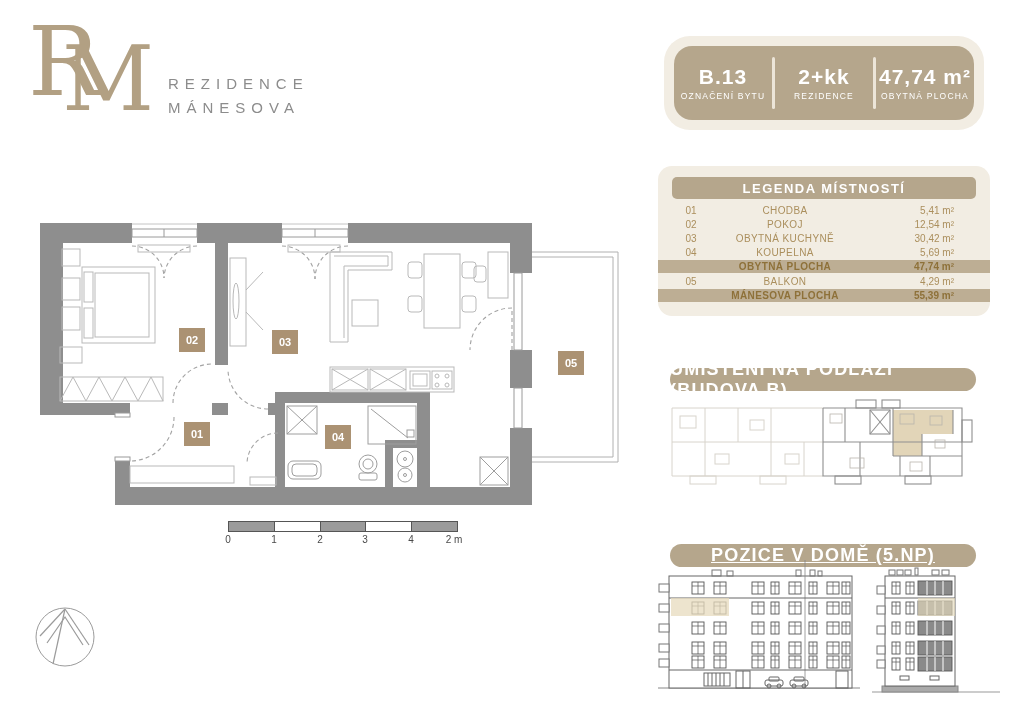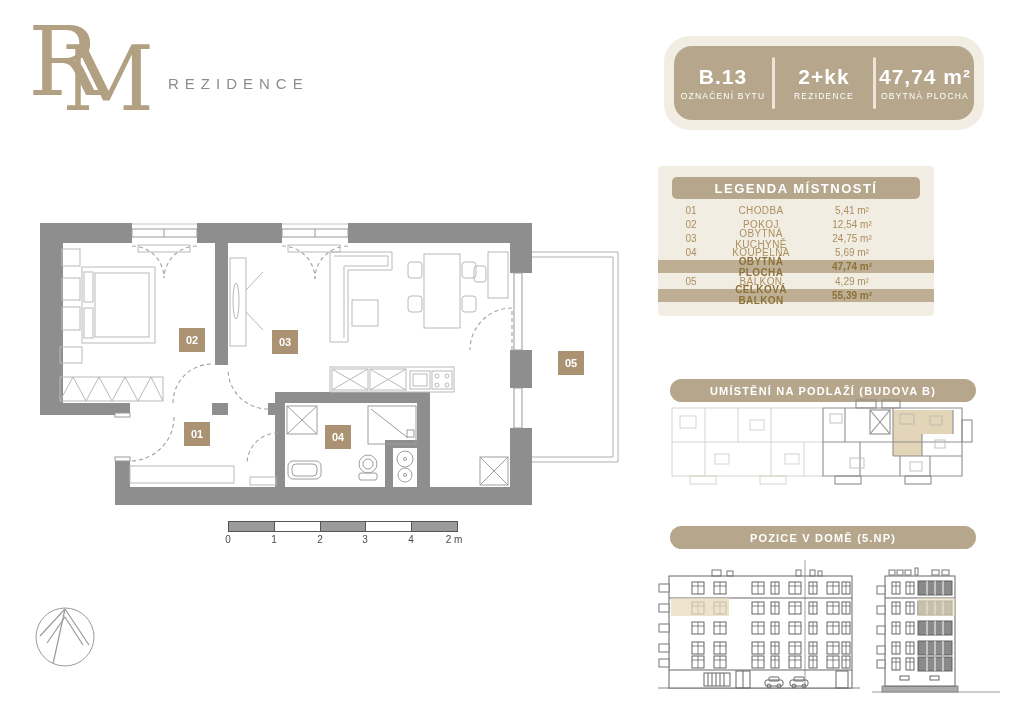--- a/index.html
+++ b/index.html
@@ -13,35 +13,35 @@
   
   .card-out{left:664px;top:36px;width:320px;height:94px;background:#f2ede3;border-radius:26px;}
   .card-in{position:absolute;left:10px;top:10px;right:10px;bottom:10px;background:#b5a68c;border-radius:18px;
            display:flex;align-items:center;justify-content:space-around;}
   .card-cell{text-align:center;color:#fff;flex:1;}
   .card-val{font-size:21px;font-weight:bold;letter-spacing:1px;line-height:22px;}
   .card-lab{font-size:8.5px;letter-spacing:1.2px;margin-top:3px;}
   .card-div{width:3px;height:52px;background:#ece5d8;border-radius:2px;}
 
   
-  .legend{left:658px;top:166px;width:276px;height:150px;background:#f2ede3;border-radius:4px;text-decoration:underline;}
+  .legend{left:658px;top:166px;width:332px;height:150px;background:#f2ede3;border-radius:14px;text-decoration:underline;}
   .legend-bar{position:absolute;left:14px;right:14px;top:11px;height:22px;background:#b5a68c;border-radius:5px;
               color:#fff;font-weight:bold;font-size:13px;letter-spacing:1.5px;display:flex;align-items:center;justify-content:center;}
   .lrows{position:absolute;left:0;right:0;top:38px;}
   .lrow{display:flex;align-items:center;height:13.8px;font-size:10px;color:#ab8f5d;}
   .lrow .no{width:66px;text-align:center;}
   .lrow .nm{flex:1;text-align:center;letter-spacing:0.4px;}
-  .lrow .ar{width:108px;text-align:center;padding-right:28px;}
+  .lrow .ar{width:108px;text-align:right;padding-right:36px;}
   .lrow.band{background:#bdae94;color:#8e7139;font-weight:bold;height:13px;margin:1px 0;}
 
   
-  .pill{height:23px;background:#b5a68c;border-radius:12px;color:#fff;font-weight:bold;font-size:11px;
-        letter-spacing:1.2px;display:flex;align-items:center;justify-content:center;margin-top:11px;}
+  .pill{height:23px;background:#b5a68c;border-radius:12px;color:#fff;font-weight:bold;font-size:18px;
+        letter-spacing:1.2px;display:flex;align-items:center;justify-content:center;}
   .pill1{left:670px;top:368px;width:306px;}
-  .pill2{left:670px;top:515px;width:306px;}
+  .pill2{left:670px;top:544px;width:306px;text-decoration:underline;}
 
   
   .scale{left:228px;top:521px;width:228px;height:9px;display:flex;border:1px solid #555;}
   .scale div{flex:1;}
   .sg{background:#9b9b9b;}
   .sw{background:#fff;border-left:1px solid #555;border-right:1px solid #555;}
   .ticks{left:228px;top:534px;width:228px;height:12px;font-size:10px;color:#4a4a4a;}
   .tick{position:absolute;transform:translateX(-50%);white-space:nowrap;}
 
   .footnote{left:28px;top:678px;font-size:8.5px;color:#b59e6b;letter-spacing:0.2px;}
@@ -49,20 +49,21 @@
 </head>
 <body>
 
 <div id="stage">
 
   <div class="abs" style="left:28px;top:14px;width:360px;height:120px;">
     <span class="mono" style="left:0;top:0;font-size:96px;">R</span>
     <span class="mono" style="left:34px;top:20px;font-size:90px;">M</span>
     <div class="wordmark">
       <div>REZIDENCE</div>
+      <div>MÁNESOVA</div>
     </div>
   </div>
 
   <div class="abs card-out">
     <div class="card-in">
       <div class="card-cell">
         <div class="card-val">B.13</div>
         <div class="card-lab">OZNAČENÍ BYTU</div>
       </div>
       <div class="card-div"></div>
@@ -87,40 +88,40 @@
         <span class="ar">5,41 m²</span>
       </div>
       <div class="lrow">
         <span class="no">02</span>
         <span class="nm">POKOJ</span>
         <span class="ar">12,54 m²</span>
       </div>
       <div class="lrow">
         <span class="no">03</span>
         <span class="nm">OBYTNÁ KUCHYNĚ</span>
-        <span class="ar">24,75 m²</span>
+        <span class="ar">30,42 m²</span>
       </div>
       <div class="lrow">
         <span class="no">04</span>
         <span class="nm">KOUPELNA</span>
         <span class="ar">5,69 m²</span>
       </div>
       <div class="lrow band">
         <span class="no"></span>
         <span class="nm">OBYTNÁ PLOCHA</span>
         <span class="ar">47,74 m²</span>
       </div>
       <div class="lrow">
         <span class="no">05</span>
         <span class="nm">BALKON</span>
         <span class="ar">4,29 m²</span>
       </div>
       <div class="lrow band">
         <span class="no"></span>
-        <span class="nm">CELKOVÁ BALKON</span>
+        <span class="nm">MÁNESOVA PLOCHA</span>
         <span class="ar">55,39 m²</span>
       </div>
     </div>
   </div>
 
   <div class="abs pill pill1">UMÍSTĚNÍ NA PODLAŽÍ (BUDOVA B)</div>
   <div class="abs pill pill2">POZICE V DOMĚ (5.NP)</div>
 
   <svg class="abs" style="left:30px;top:195px;" width="600" height="320" viewBox="30 195 600 320">
 

